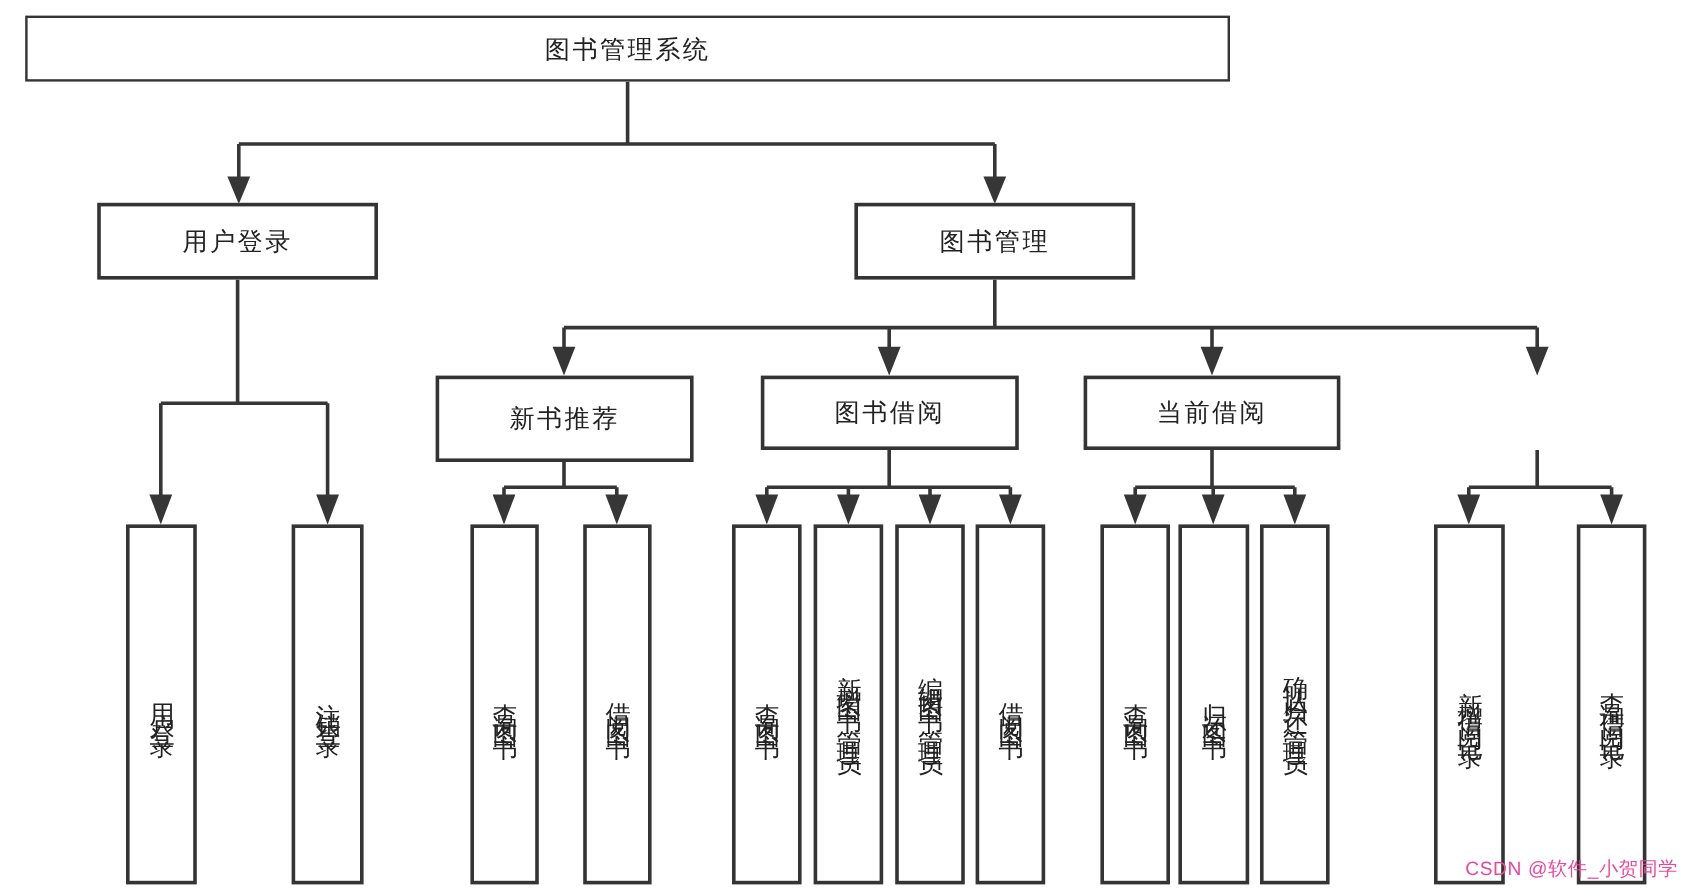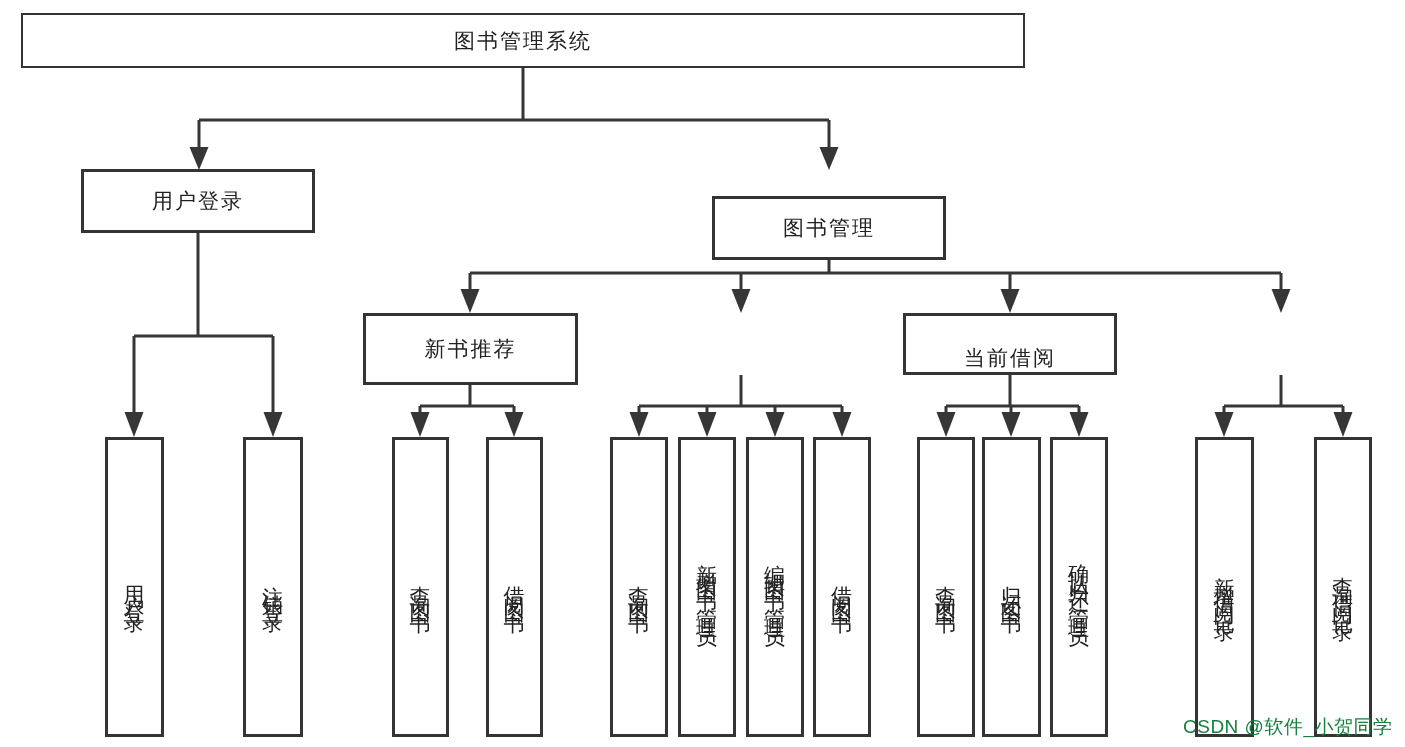--- a/index.html
+++ b/index.html
@@ -38,25 +38,25 @@
     writing-mode: vertical-rl;
     text-orientation: mixed;
     font-size: 21px;
     letter-spacing: 9px;
     line-height: 1;
     white-space: nowrap;
     color: #222222;
   }
   .watermark {
     position: absolute;
-    left: 1183px;
+    left: 1221px;
     top: 714px;
-    font-size: 19px;
+    font-size: 16px;
     letter-spacing: 0.5px;
-    color: #15803d;
+    color: #ec4899;
     white-space: nowrap;
     z-index: 10;
   }
   .wire { stroke: #363636; stroke-width: 3; fill: none; }
   .arrow { fill: #363636; stroke: none; }
 </style>
 </head>
 <body>
 
 <div class="stage">
@@ -110,28 +110,31 @@
     </g>
   </svg>
 
   <div class="box root" style="left:21px; top:13px; width:1004px; height:55px;">
     <span class="h-label">图书管理系统</span>
   </div>
 
   <div class="box" style="left:81px; top:169px; width:234px; height:64px;">
     <span class="h-label">用户登录</span>
   </div>
-  <div class="box" style="left:712px; top:169px; width:234px; height:64px;margin-top:27px;">
+  <div class="box" style="left:712px; top:169px; width:234px; height:64px;">
     <span class="h-label">图书管理</span>
   </div>
 
   <div class="box" style="left:363px; top:313px; width:215px; height:72px;">
     <span class="h-label">新书推荐</span>
   </div>
-  <div class="box" style="left:903px; top:313px; width:214px; height:62px;align-items:flex-end;">
+  <div class="box" style="left:634px; top:313px; width:215px; height:62px;">
+    <span class="h-label">图书借阅</span>
+  </div>
+  <div class="box" style="left:903px; top:313px; width:214px; height:62px;">
     <span class="h-label">当前借阅</span>
   </div>
 
   <div class="box" style="left:105px; top:437px; width:59px; height:300px;">
     <span class="v-label">用户登录</span>
   </div>
   <div class="box" style="left:243px; top:437px; width:60px; height:300px;">
     <span class="v-label">注销登录</span>
   </div>
 

